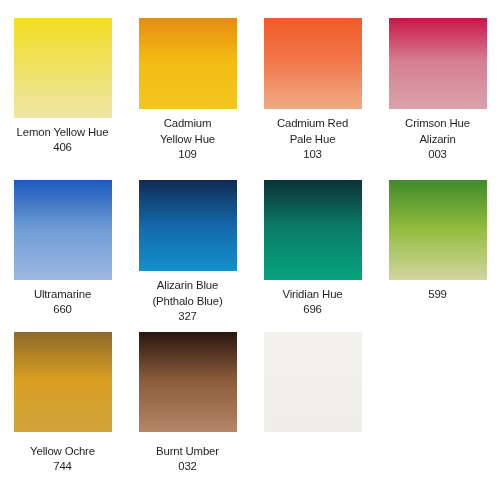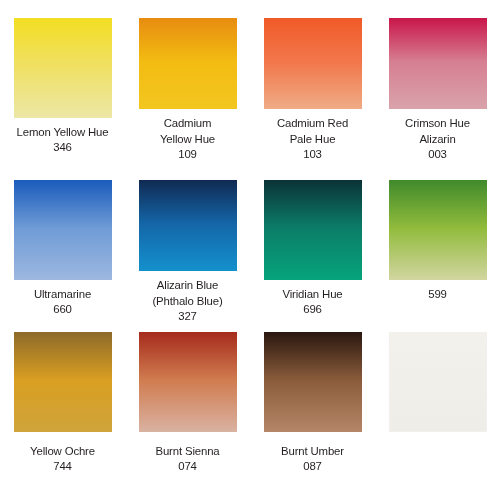--- a/index.html
+++ b/index.html
@@ -77,21 +77,21 @@
 </style>
 </head>
 <body style="background: rgb(255, 255, 255); color: rgb(35, 31, 32);">
 
 <div id="chart-root">
   <div class="grid">
       <div class="cell">
         <div class="swatch" style="background: linear-gradient(rgb(242, 222, 34) 0%, rgb(240, 224, 99) 48%, rgb(236, 231, 166) 100%);"></div>
         <div class="caption">
           <div class="name-line">Lemon Yellow Hue</div>
-          <div class="code-line">346</div>
+          <div class="code-line">406</div>
         </div>
       </div>
       <div class="cell">
         <div class="swatch" style="background: linear-gradient(rgb(231, 140, 16) 0%, rgb(243, 188, 18) 48%, rgb(242, 198, 32) 100%);"></div>
         <div class="caption">
           <div class="name-line">Cadmium</div>
           <div class="name-line">Yellow Hue</div>
           <div class="code-line">109</div>
         </div>
       </div>
@@ -140,30 +140,23 @@
         </div>
       </div>
       <div class="cell row3">
         <div class="swatch" style="background: linear-gradient(rgb(141, 106, 42) 0%, rgb(217, 159, 34) 48%, rgb(207, 164, 58) 100%);"></div>
         <div class="caption">
           <div class="name-line">Yellow Ochre</div>
           <div class="code-line">744</div>
         </div>
       </div>
       <div class="cell row3">
-        <div class="swatch" style="background: linear-gradient(rgb(166, 43, 28) 0%, rgb(208, 124, 80) 48%, rgb(217, 178, 161) 100%);"></div>
-        <div class="caption">
-          <div class="name-line">Burnt Sienna</div>
-          <div class="code-line">074</div>
-        </div>
-      </div>
-      <div class="cell row3">
         <div class="swatch" style="background: linear-gradient(rgb(42, 23, 16) 0%, rgb(138, 92, 59) 48%, rgb(181, 135, 104) 100%);"></div>
         <div class="caption">
           <div class="name-line">Burnt Umber</div>
-          <div class="code-line">087</div>
+          <div class="code-line">032</div>
         </div>
       </div>
       <div class="cell row3">
         <div class="swatch white-swatch" style="background: linear-gradient(rgb(243, 241, 236) 0%, rgb(241, 239, 233) 48%, rgb(239, 237, 231) 100%);"></div>
       </div>
     </div>
 </div>
 
 </body></html>

